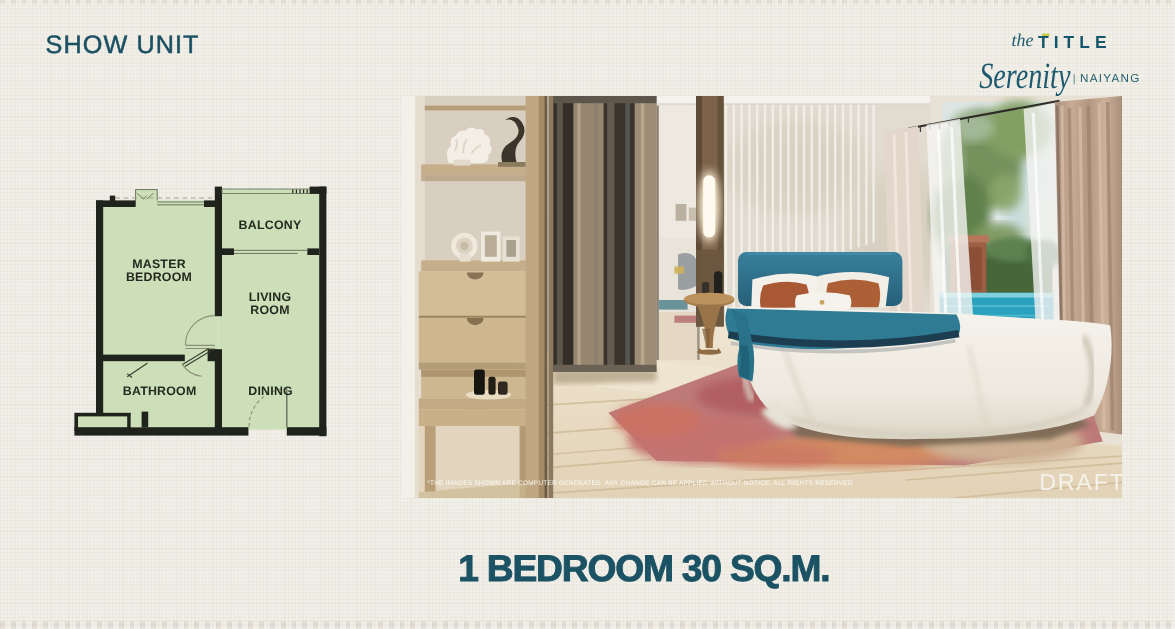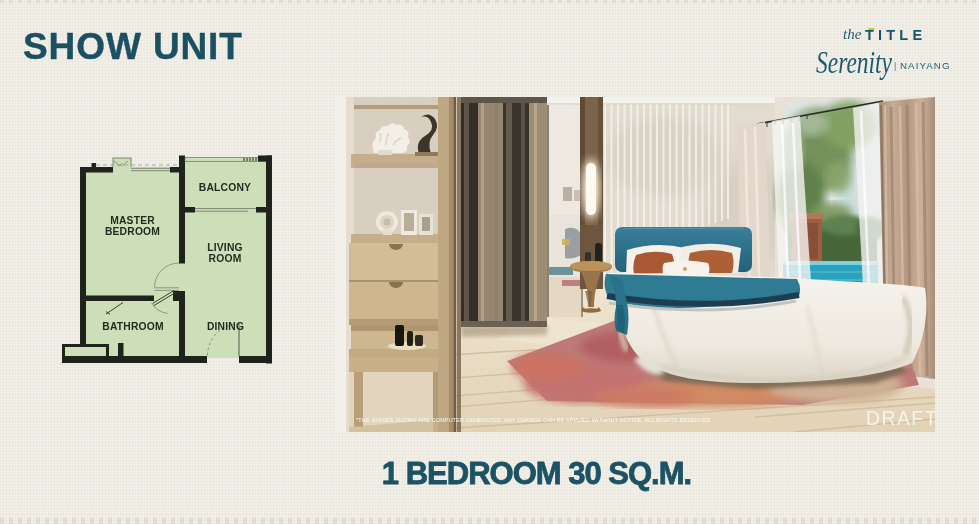--- a/index.html
+++ b/index.html
@@ -3,22 +3,22 @@
 <meta charset="utf-8">
 <style>
   html,body{margin:0;padding:0;}
   body{width:979px;height:524px;overflow:hidden;font-family:"Liberation Sans",sans-serif;}
   .stage{position:relative;width:979px;height:524px;
     background-color:#f1efe7;
     background-image:
       repeating-linear-gradient(0deg, rgba(125,115,100,0.045) 0 1px, rgba(255,255,255,0.0) 1px 3px),
       repeating-linear-gradient(90deg, rgba(125,115,100,0.04) 0 1px, rgba(255,255,255,0.0) 1px 3px);
   }
-  .showunit{position:absolute;left:23px;top:26px;color:#1b5063;font-size:37px;
-    letter-spacing:0.9px;font-weight:bold;-webkit-text-stroke:0.4px #1b5063;}
+  .showunit{position:absolute;left:38px;top:26px;color:#1b5063;font-size:21px;
+    letter-spacing:0.9px;font-weight:normal;-webkit-text-stroke:0.4px #1b5063;}
   .caption{position:absolute;left:-1px;top:456px;width:979px;text-align:center;color:#1b5264;
     font-size:31px;letter-spacing:-1px;font-weight:bold;padding-left:48px;-webkit-text-stroke:0.8px #1b5264;}
 </style>
 </head>
 <body>
 <div class="stage">
 
   <div style="position:absolute;left:0;top:0;width:979px;height:3px;background:repeating-linear-gradient(90deg, rgba(150,120,105,0.13) 0 4px, rgba(230,225,215,0.06) 4px 9px);"></div>
 
   <div style="position:absolute;left:0;top:518px;width:979px;height:6px;background:repeating-linear-gradient(90deg, rgba(150,120,105,0.15) 0 4px, rgba(230,225,215,0.06) 4px 9px);"></div>
@@ -160,21 +160,21 @@
       <g fill="#242a20" font-size="10.3" font-weight="bold" text-anchor="middle" letter-spacing="0.2">
         <text x="133" y="329.5">BATHROOM</text>
       </g>
 
       <g fill="#242a20" font-size="10.3" font-weight="bold" text-anchor="middle" letter-spacing="0.2">
         <text x="225.5" y="329.5">DINING</text>
       </g>
     </svg>
   </div>
 
-  <div id="photo" style="position:absolute;left:335px;top:97px;">
+  <div id="photo" style="position:absolute;left:335px;top:80px;">
     <svg width="600" height="335" viewBox="0 0 600 335">
       <defs>
         <linearGradient id="gWall" x1="0" y1="0" x2="0" y2="1">
           <stop offset="0" stop-color="#ebe6dc"></stop>
             <stop offset="1" stop-color="#d8d2c4"></stop>
         </linearGradient>
         <linearGradient id="gFloor" x1="0" y1="0" x2="0" y2="1">
           <stop offset="0" stop-color="#efe6d2"></stop>
             <stop offset="1" stop-color="#e2d2b6"></stop>
         </linearGradient>

